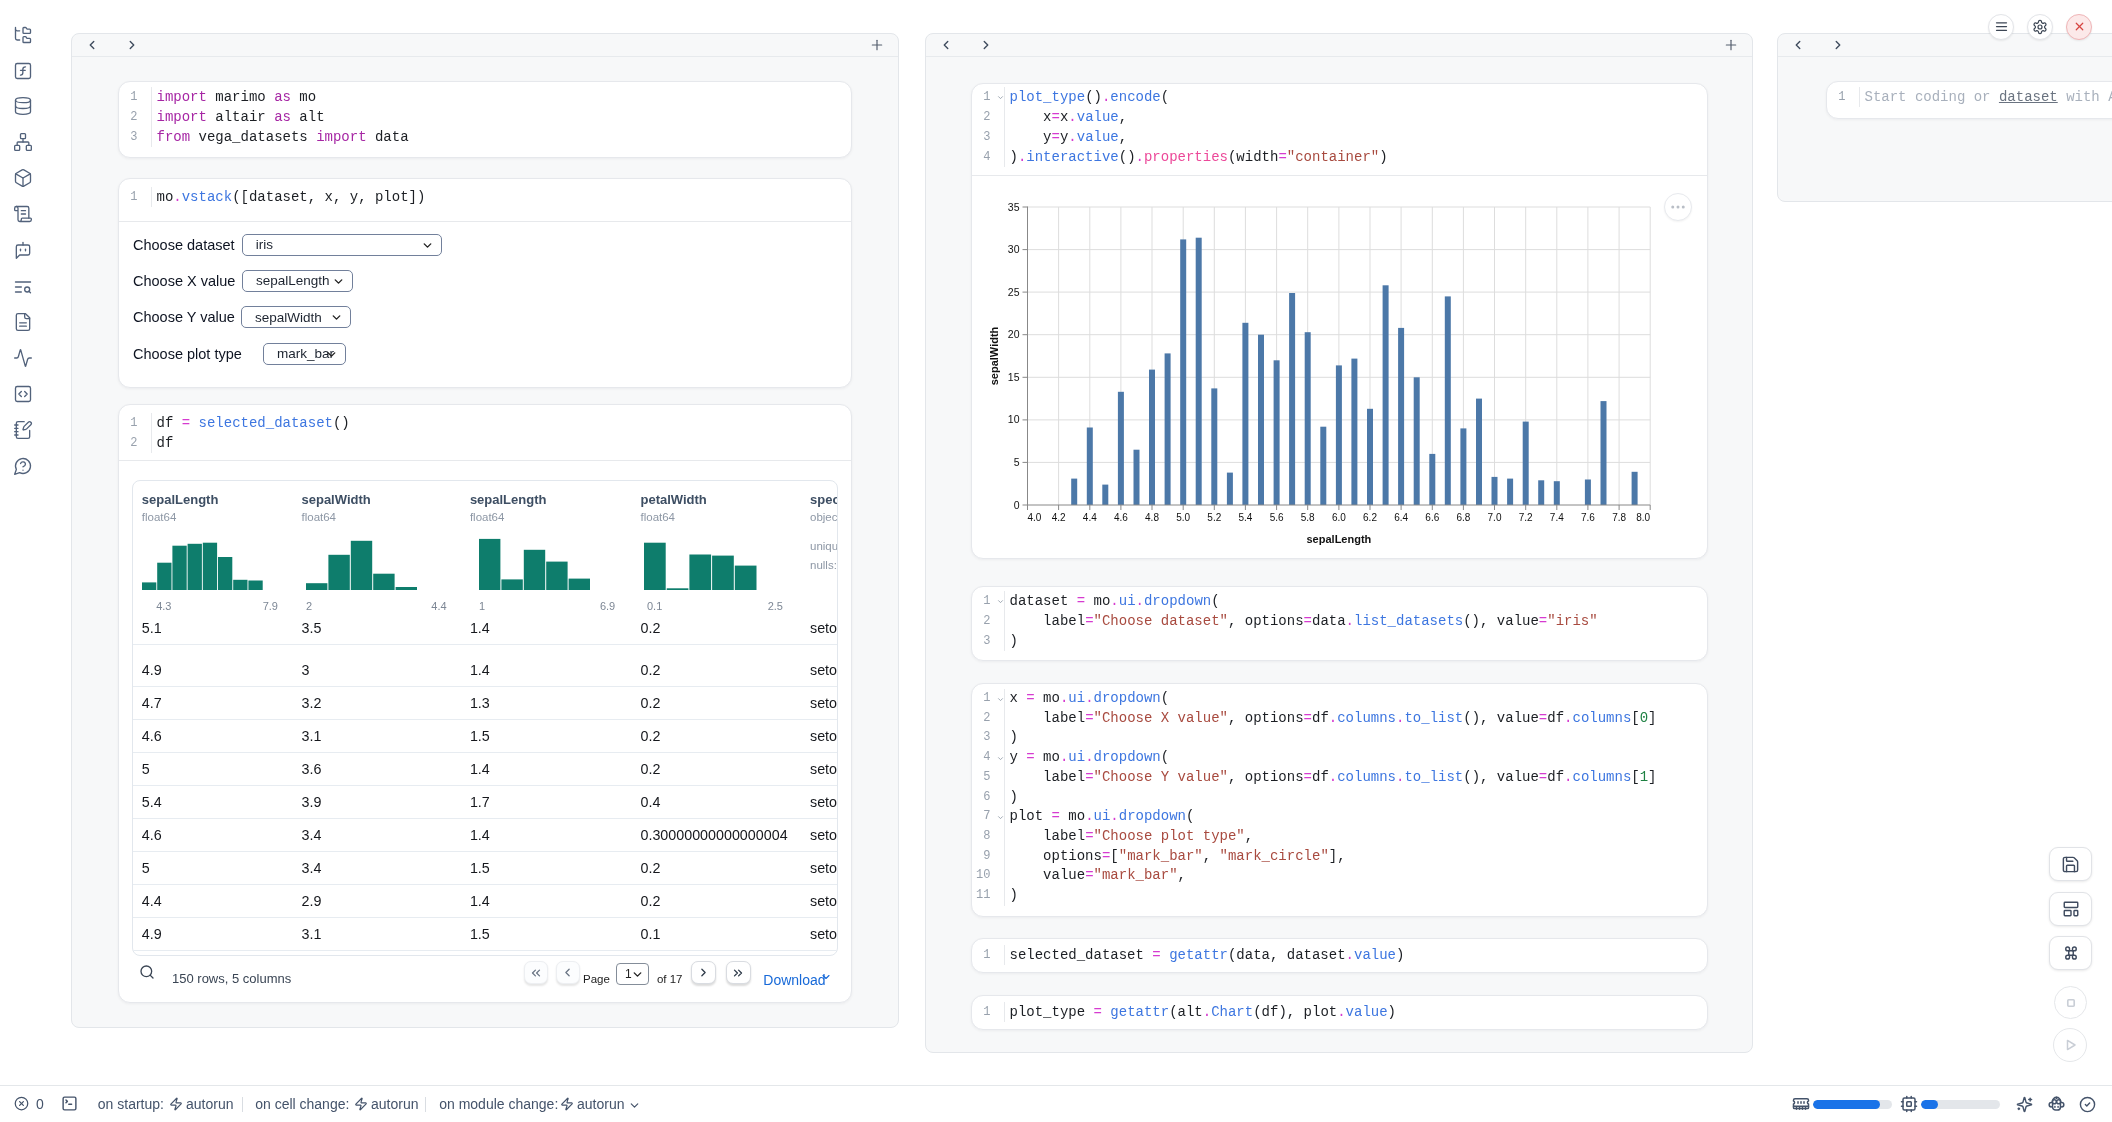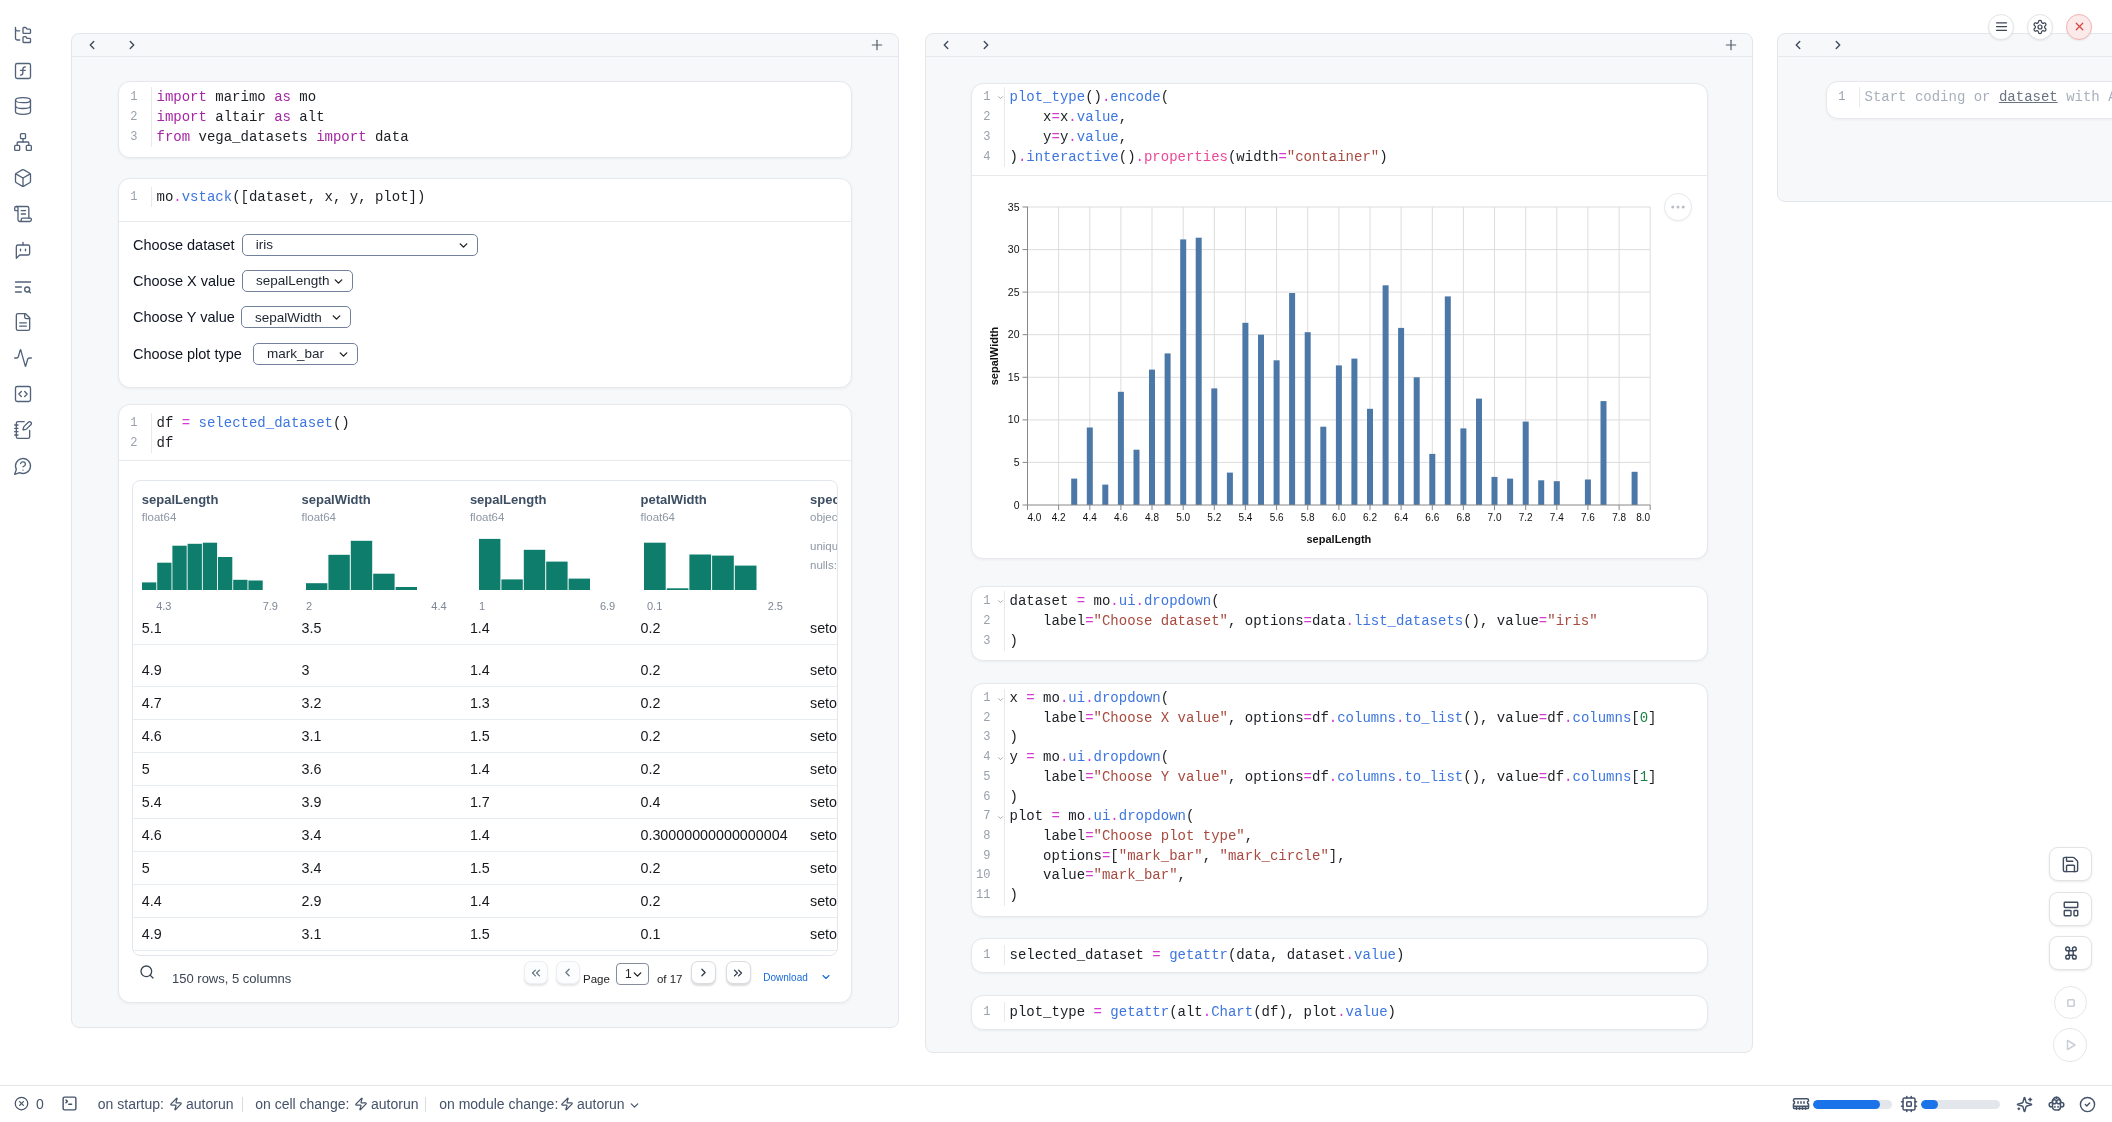--- a/index.html
+++ b/index.html
@@ -144,39 +144,39 @@
           <span class="n">1</span>
           <span class="s">mo<i style="color:#d63bd0">.</i><i style="color:#3d76e0">vstack</i>([dataset, x, y, plot])</span>
         </div>
       </div>
 
 <div style="position:absolute;left:0;top:41.5px;width:732px;height:166px;border-top:1px solid #e7e9ec">
   <span class="ddlab" style="left:14px;top:23.1px">Choose dataset</span>
   <span class="ddlab" style="left:14px;top:59.4px">Choose X value</span>
   <span class="ddlab" style="left:14px;top:95.8px">Choose Y value</span>
   <span class="ddlab" style="left:14px;top:132.1px">Choose plot type</span>
-  <div class="sel" style="left:122.7px;top:12.1px;width:236px">
+  <div class="sel" style="left:122.7px;top:12.1px;width:200px">
           <span style="padding-left:13px">iris</span>
           <svg class="selchev" viewBox="0 0 24 24" fill="none" stroke="#222" stroke-width="2.6" stroke-linecap="round" stroke-linejoin="round">
             <path d="m6 9 6 6 6-6"></path>
           </svg>
         </div>
   <div class="sel" style="left:123.0px;top:48.4px;width:111px">
           <span style="padding-left:13px">sepalLength</span>
           <svg class="selchev" viewBox="0 0 24 24" fill="none" stroke="#222" stroke-width="2.6" stroke-linecap="round" stroke-linejoin="round">
             <path d="m6 9 6 6 6-6"></path>
           </svg>
         </div>
   <div class="sel" style="left:122.0px;top:84.8px;width:110px">
           <span style="padding-left:13px">sepalWidth</span>
           <svg class="selchev" viewBox="0 0 24 24" fill="none" stroke="#222" stroke-width="2.6" stroke-linecap="round" stroke-linejoin="round">
             <path d="m6 9 6 6 6-6"></path>
           </svg>
         </div>
-  <div class="sel" style="left:134.0px;top:121.1px;width:105px">
+  <div class="sel" style="left:144px;top:121.1px;width:83px">
           <span style="padding-left:13px">mark_bar</span>
           <svg class="selchev" viewBox="0 0 24 24" fill="none" stroke="#222" stroke-width="2.6" stroke-linecap="round" stroke-linejoin="round">
             <path d="m6 9 6 6 6-6"></path>
           </svg>
         </div>
 </div>
   </div>
   <div class="cell" style="left:46px;top:370.3px;width:734px;height:598.7px">
     <div class="code" style="padding-top:7.7px;line-height:20px;border-bottom:1px solid #e7e9ec;padding-bottom:6.8px">
       <div class="cl">
@@ -342,21 +342,21 @@
         <svg width="13" height="13" viewBox="0 0 24 24" fill="none" stroke="#2e3a49" stroke-width="2.4" stroke-linecap="round" stroke-linejoin="round">
           <path d="m9 18 6-6-6-6"></path>
         </svg>
       </div>
 <div class="pgbtn" style="left:606.8px;top:556px">
         <svg width="14" height="14" viewBox="0 0 24 24" fill="none" stroke="#2e3a49" stroke-width="2.2" stroke-linecap="round" stroke-linejoin="round">
           <path d="m6 17 5-5-5-5"></path>
           <path d="m13 17 5-5-5-5"></path>
         </svg>
       </div>
-<span style="position:absolute;left:644.3px;top:566.5px;font-size:10px;color:#1769d8">Download</span>
+<span style="position:absolute;left:644.3px;top:566.5px;font-size:14px;color:#1769d8">Download</span>
 <div style="position:absolute;left:701px;top:564px"><svg width="12" height="12" viewBox="0 0 24 24" fill="none" stroke="#1769d8" stroke-width="2.2" stroke-linecap="round" stroke-linejoin="round">
           <path d="m6 9 6 6 6-6"></path>
         </svg></div>
   </div>
 </div>
 
 <div class="panel" style="left:925px;top:33px;width:828px;height:1020px">
   <div class="phead">
     <div style="position:absolute;left:13px;top:4px"><svg width="14" height="14" viewBox="0 0 24 24" fill="none" stroke="#3f4c5e" stroke-width="2.4" stroke-linecap="round" stroke-linejoin="round">
           <path d="m15 18-6-6 6-6"></path>

